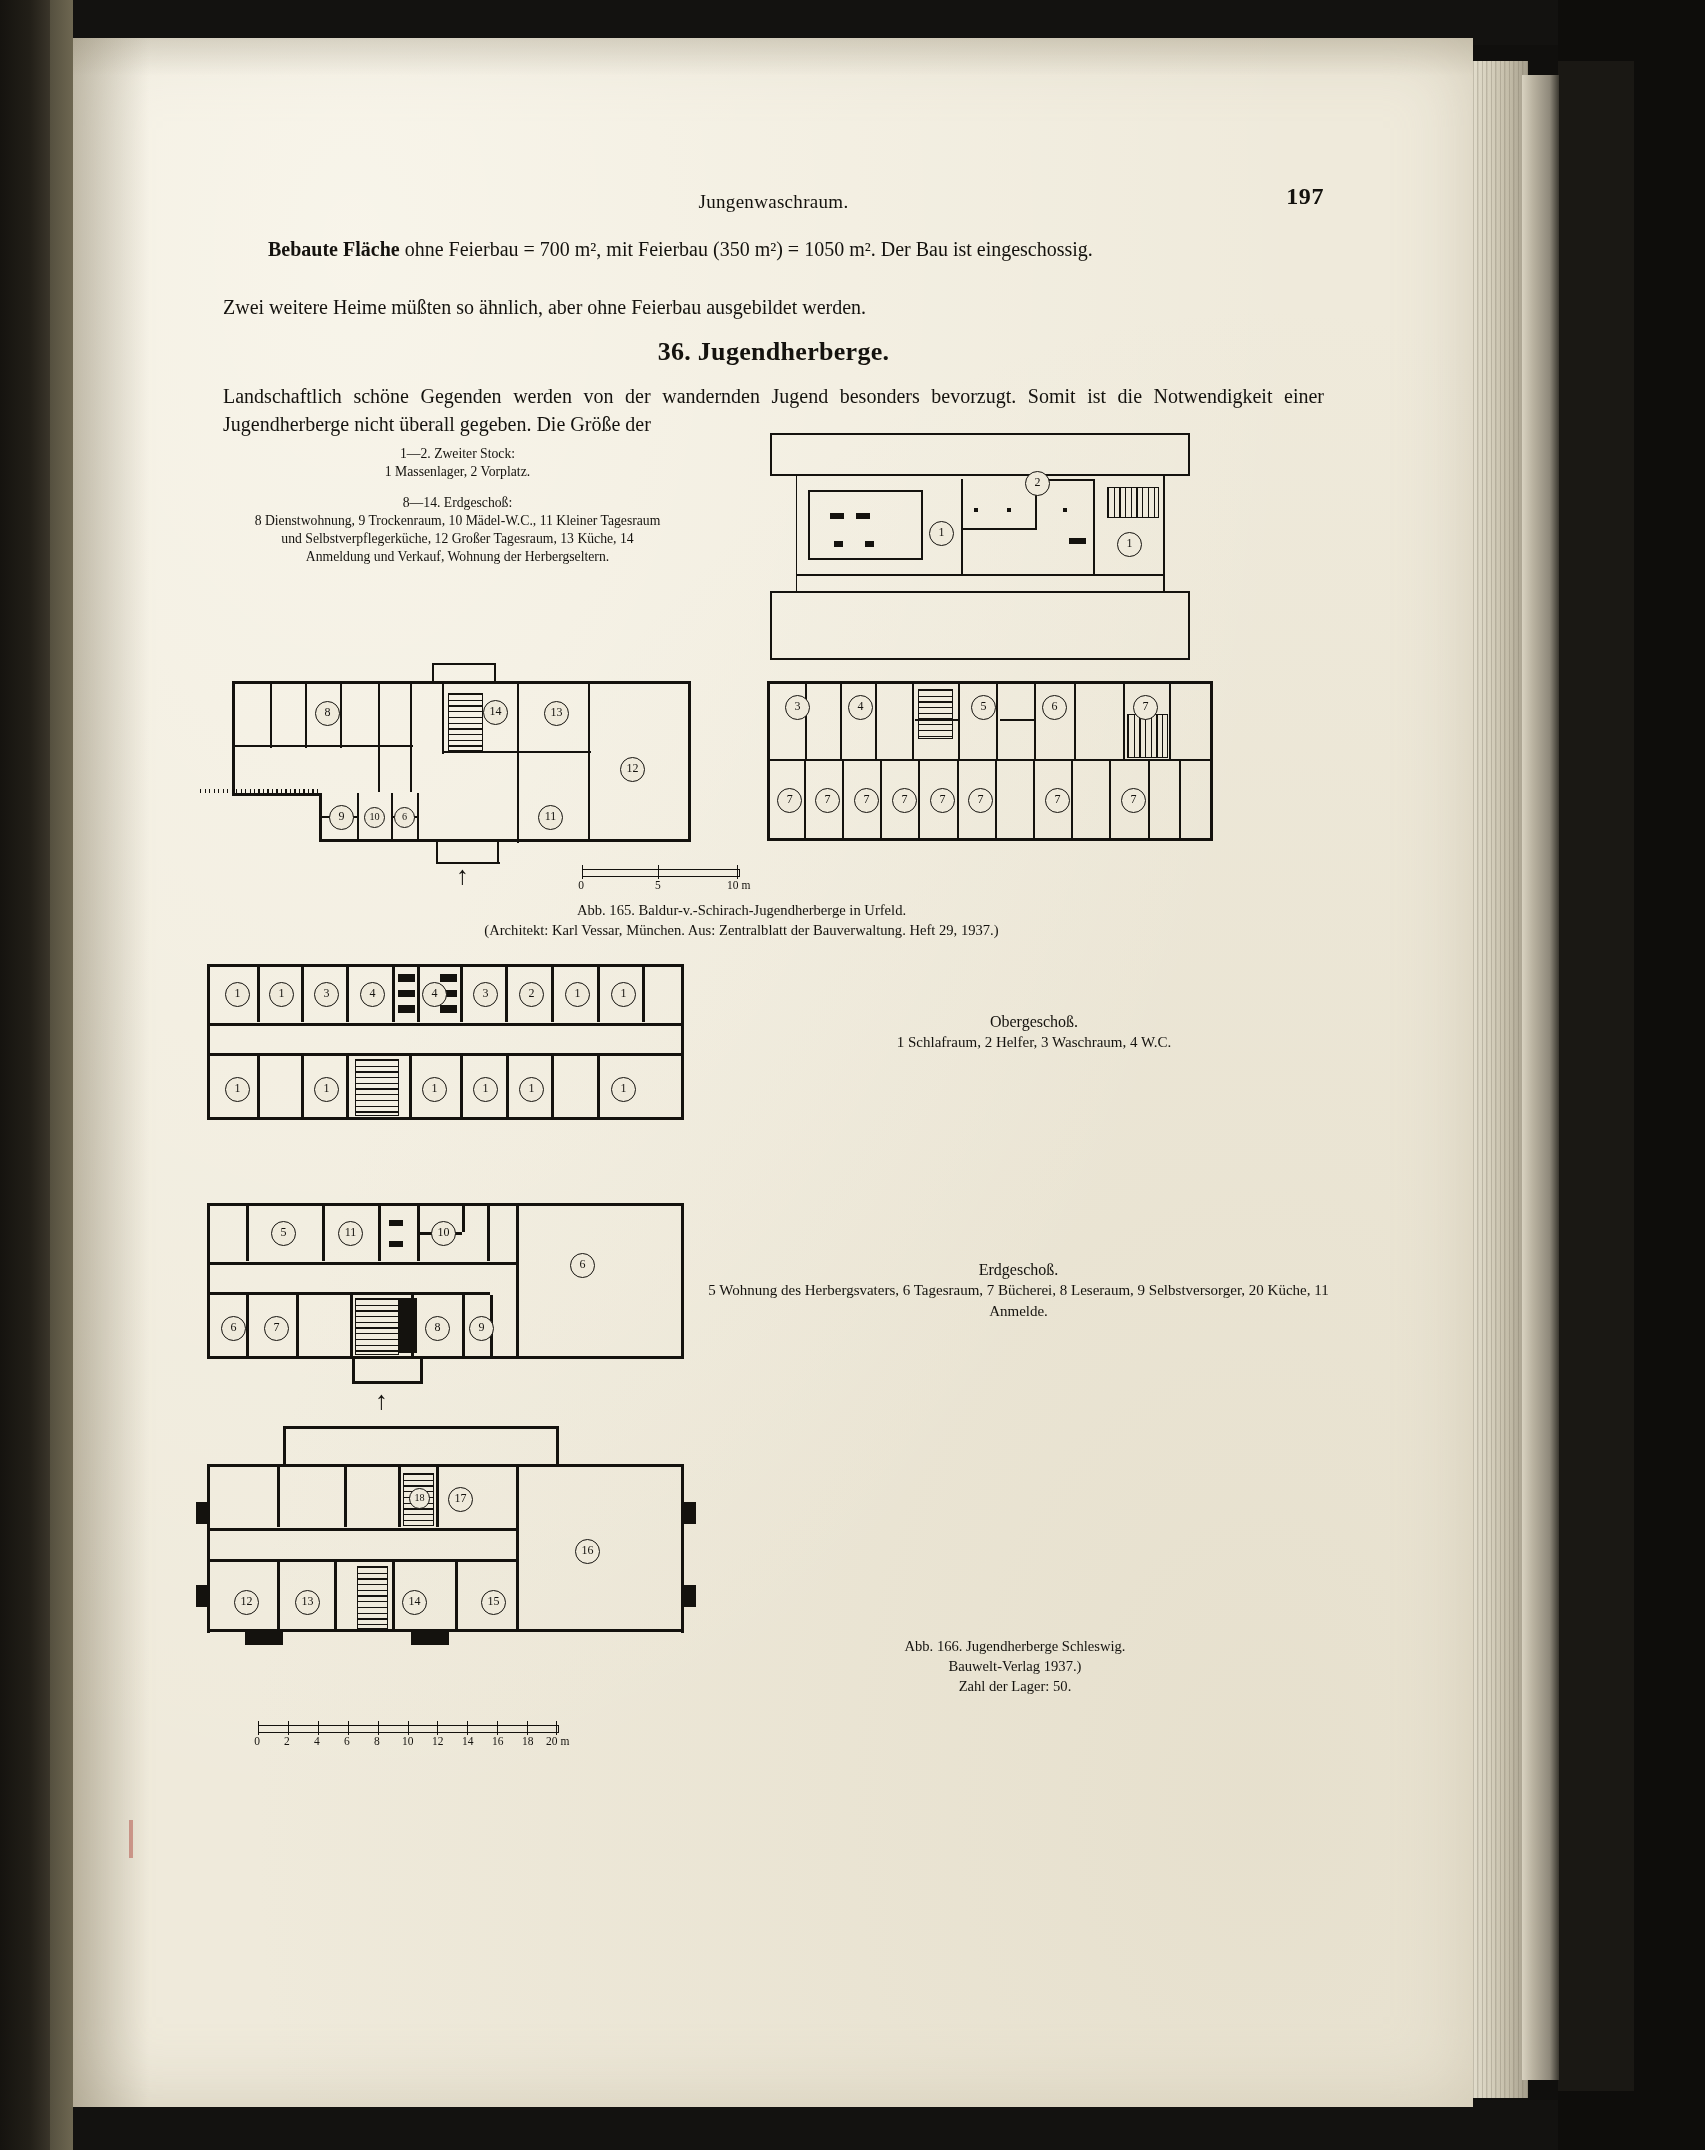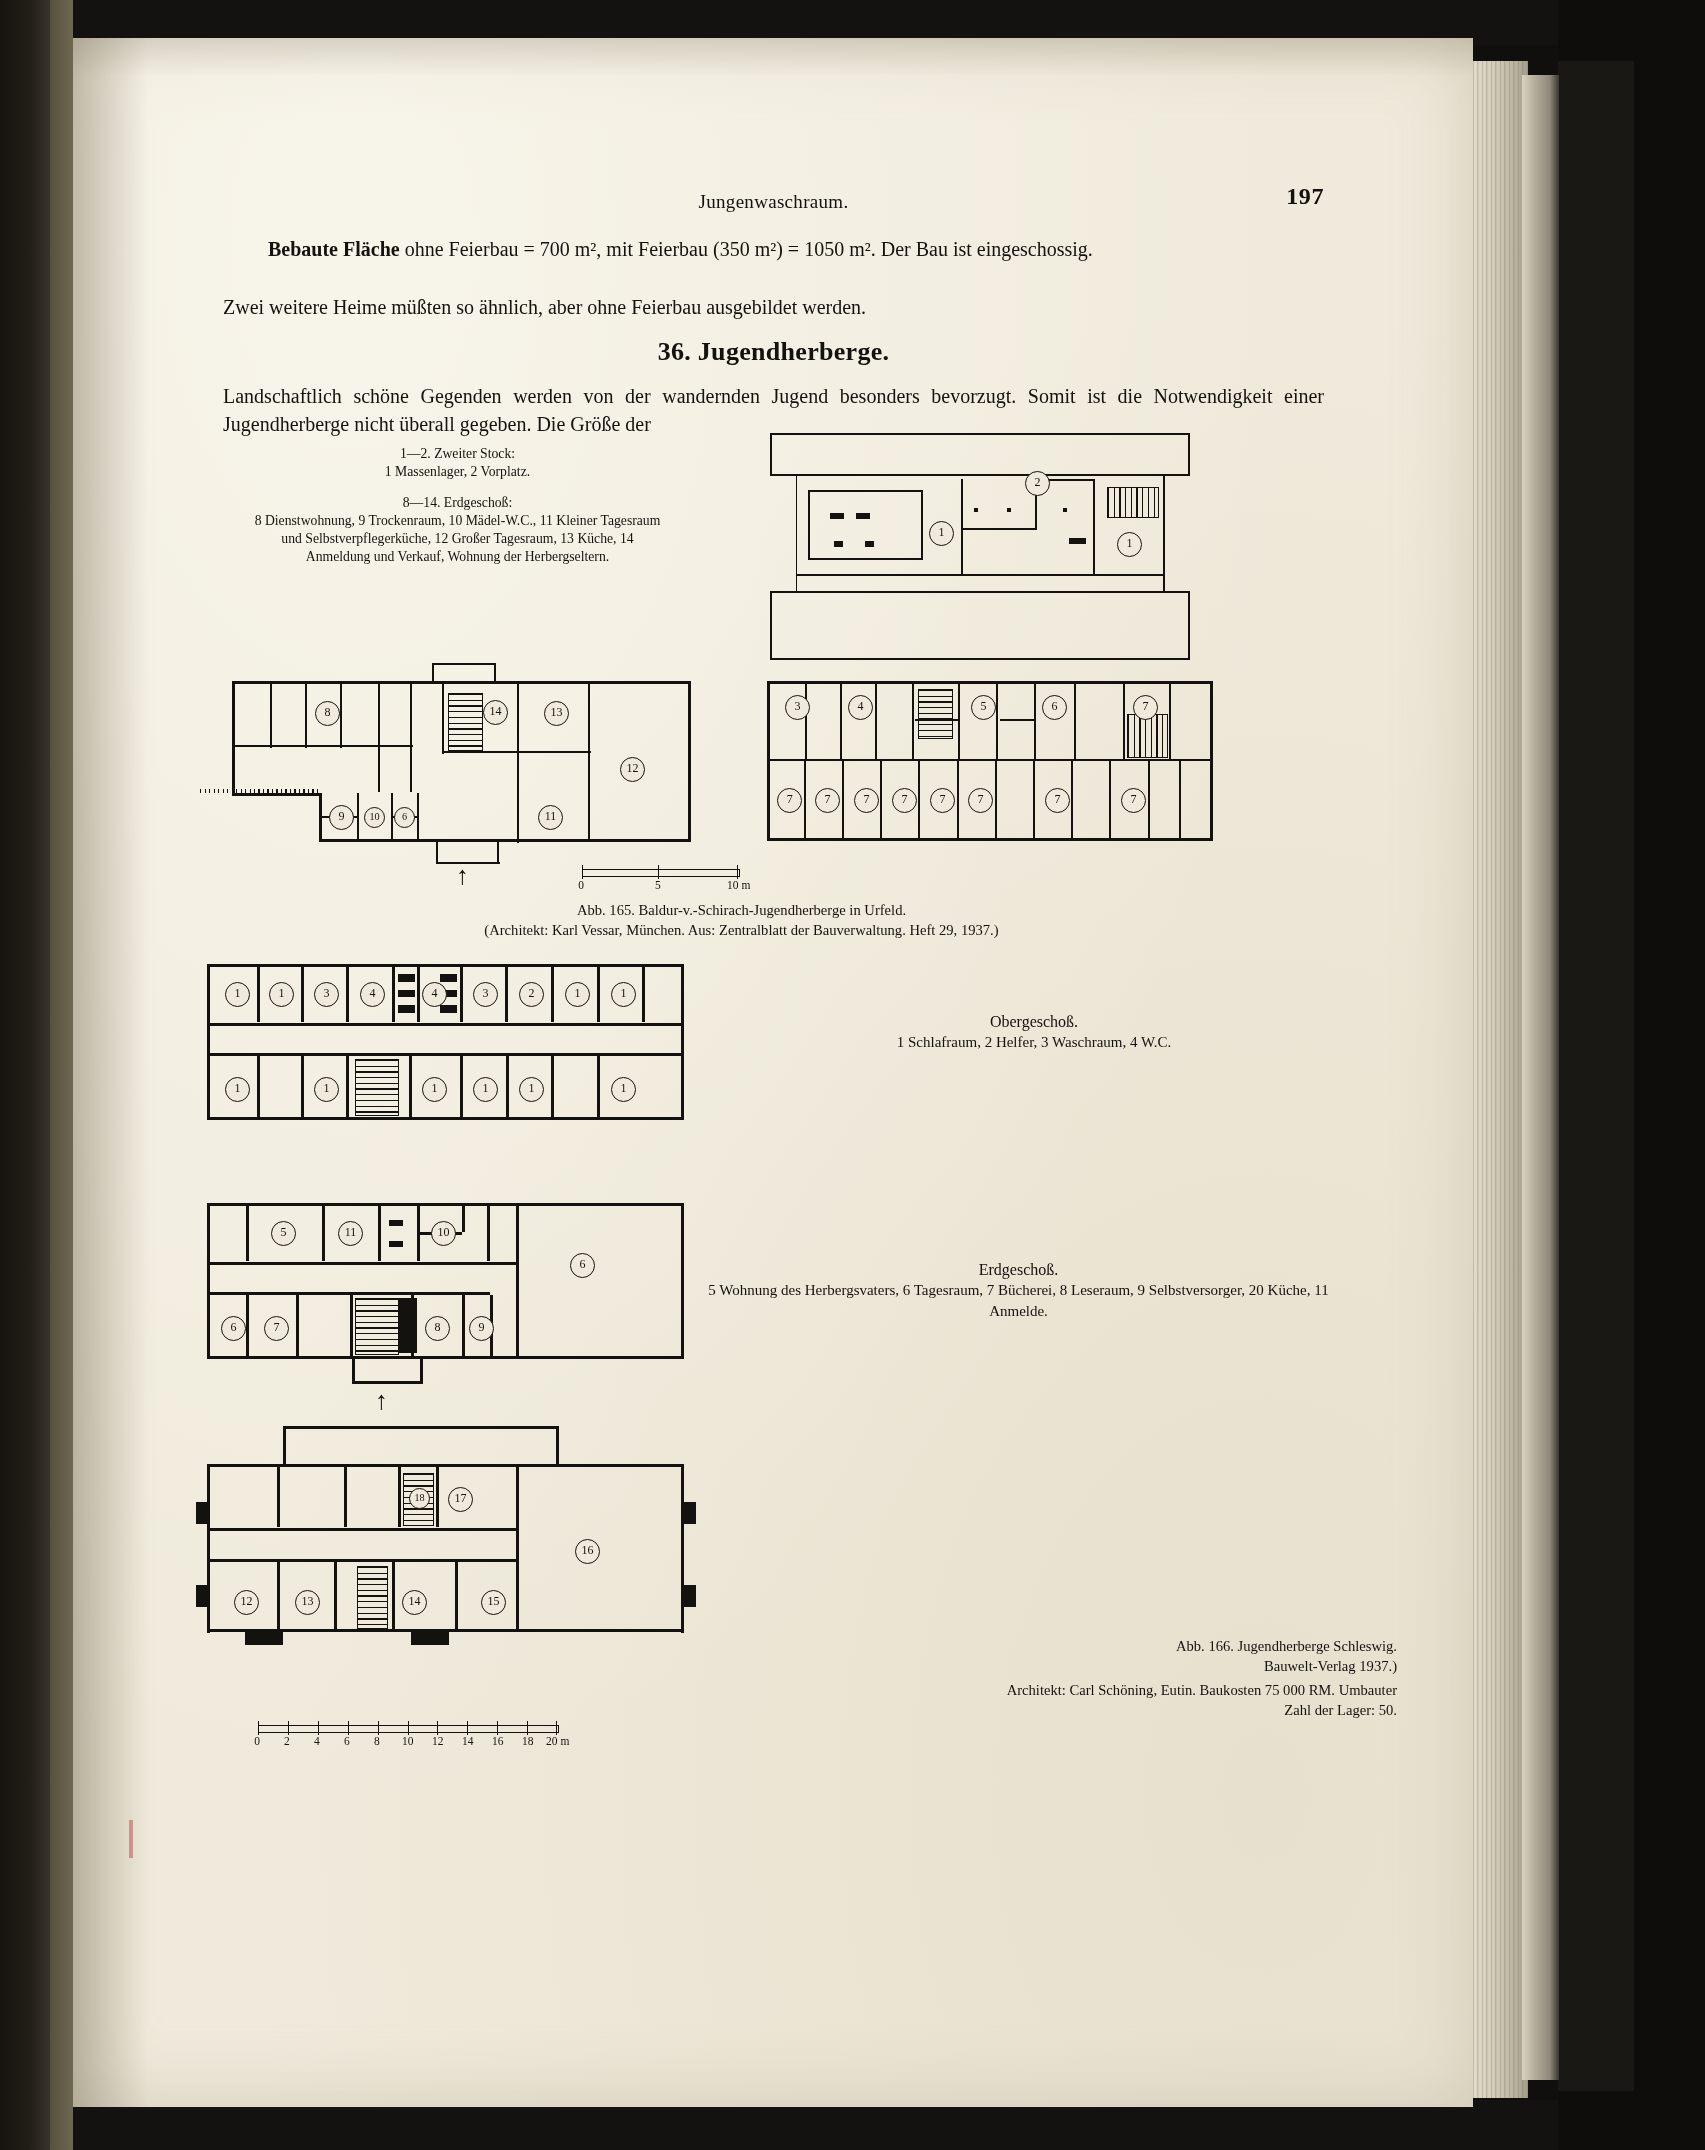--- a/index.html
+++ b/index.html
@@ -483,24 +483,23 @@
       <div class="lab" style="left:86px;top:10.2px;">6</div>
       <div class="lab" style="left:116px;top:10.2px;">8</div>
       <div class="lab" style="left:144px;top:10.2px;">10</div>
       <div class="lab" style="left:174px;top:10.2px;">12</div>
       <div class="lab" style="left:204px;top:10.2px;">14</div>
       <div class="lab" style="left:234px;top:10.2px;">16</div>
       <div class="lab" style="left:264px;top:10.2px;">18</div>
       <div class="lab" style="left:288px;top:10.2px;">20 m</div>
     </div>
 
-    <div class="caption" style="left:560px;top:1598px;width:764px;text-align:right;">
+    <div class="caption" style="left:560px;top:1598px;width:764px;">
       <div>Abb. 166.  Jugendherberge Schleswig.</div>
       <div>Bauwelt-Verlag 1937.)</div>
-      <div style="margin-top:3.8px;">Architekt: Carl Schöning, Eutin.  Baukosten 75 000 RM.  Umbauter</div>
       <div>Zahl der Lager: 50.</div>
     </div>
 
     <div class="redmark"></div>
 
   </div>
 </div>
 
 
 </body></html>

